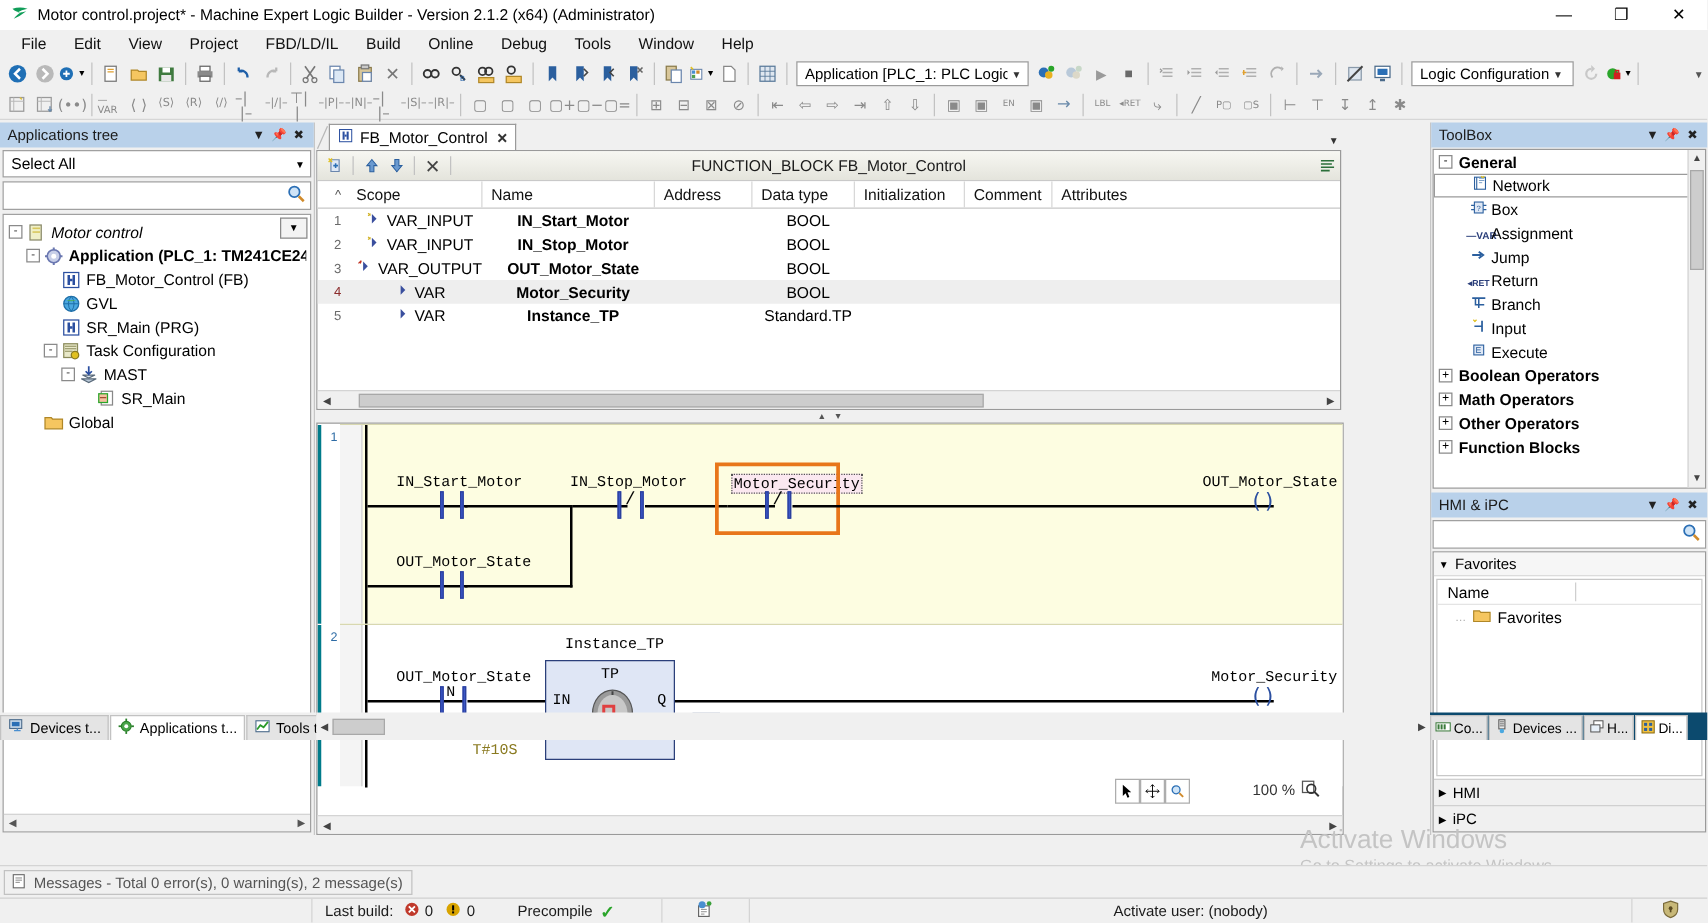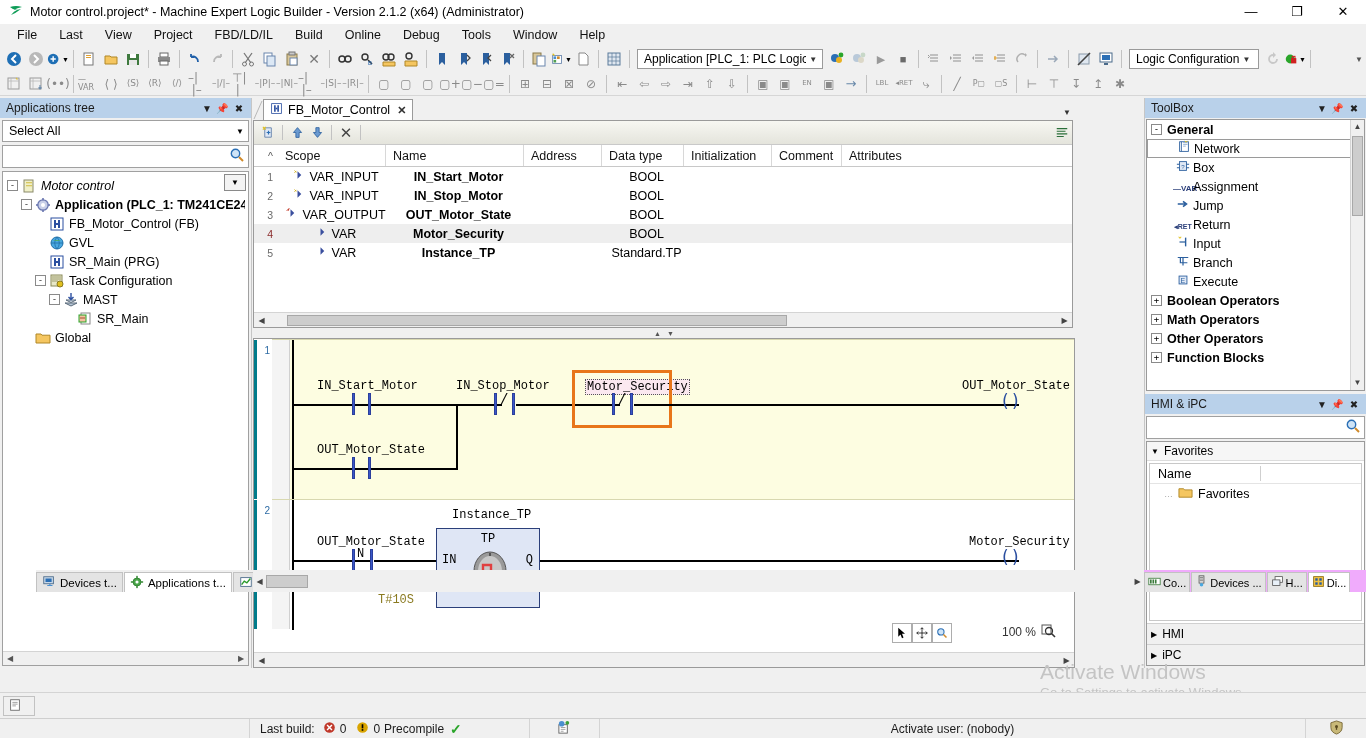--- a/index.html
+++ b/index.html
@@ -50,21 +50,21 @@
   .texp{width:11px;height:11px;border:1px solid #8a8a8a;background:#fff;font-size:9px;line-height:9px;
         text-align:center;color:#333;flex:none;margin-right:3px;font-family:"DejaVu Sans Mono", monospace;}
   .ticon{width:16px;height:16px;flex:none;margin-right:4px;position:relative;}
   .tlbl{}
   .tree-hscroll{position:absolute;left:0;right:0;bottom:0;height:14px;background:#f0f0f0;border-top:1px solid #d4d4d4;display:flex;align-items:center;}
   .tree-hscroll .ar{width:14px;text-align:center;font-size:8px;color:#555;}
   .tree-hscroll .track{flex:1;height:10px;background:#f0f0f0;}
   #treedd{position:absolute;right:2px;top:2px;width:22px;height:17px;border:1px solid #8a8a8a;background:#f3f3f3;
           display:flex;align-items:center;justify-content:center;font-size:8px;}
   
-  #lefttabs{position:absolute;left:0;top:570px;width:252px;height:22px;display:flex;align-items:flex-end;background:#f0f0f0;margin-left:36px;}
+  #lefttabs{position:absolute;left:0;top:570px;width:252px;height:22px;display:flex;align-items:flex-end;background:#f0f0f0;}
   .ltab{height:20px;display:flex;align-items:center;padding:0 5px;font-size:11.5px;background:#e4e4e4;
         border:1px solid #c2c2c2;border-bottom:none;margin-right:1px;white-space:nowrap;}
   .ltab.active{background:#fff;}
   
   #center{position:absolute;left:253px;top:0;width:822px;height:570px;background:#f0f0f0;display:flex;flex-direction:column;}
   #tabstrip{height:22px;background:#f0f0f0;display:flex;align-items:flex-end;position:relative;}
   #tabstrip .slash{width:10px;height:20px;}
   .etab{height:21px;display:flex;align-items:center;padding:0 6px;background:#fff;border:1px solid #9a9a9a;
         border-bottom:none;font-size:12.5px;}
   .etab .tabx{margin-left:7px;font-size:11px;font-weight:bold;color:#333;}
@@ -130,21 +130,21 @@
   .favhdr .tri{margin-right:5px;font-size:8px;}
   .favnamehdr{height:20px;display:flex;align-items:center;padding-left:8px;font-size:12.5px;border-bottom:1px solid #e4e4e4;position:relative;}
   .favnamehdr .divider{position:absolute;left:110px;top:2px;bottom:2px;width:1px;background:#cfcfcf;}
   .favrow{display:flex;align-items:center;height:19px;font-size:12.5px;padding-left:14px;}
   .collrow{height:21px;display:flex;align-items:center;padding-left:4px;font-size:12px;background:#f0f0f0;border-top:1px solid #d0d0d0;}
   .collrow .tri{margin-right:5px;font-size:8px;}
   
   #botpanel{position:absolute;left:253px;top:570px;width:891px;height:22px;display:flex;align-items:center;background:#f0f0f0;}
   #botpanel .ar{width:13px;text-align:center;font-size:8px;color:#444;}
   #botpanel .thumb{width:42px;height:13px;background:#cdcdcd;border:1px solid #a8a8a8;}
-  #rtabs{position:absolute;left:1144px;top:570px;width:222px;height:22px;display:flex;align-items:flex-end;background:#f0abfc;}
+  #rtabs{position:absolute;left:1144px;top:570px;width:222px;height:22px;display:flex;align-items:flex-end;background:#0c4a6e;}
   .rtab{height:20px;display:flex;align-items:center;padding:0 3px;font-size:11px;background:#e4e4e4;
         border:1px solid #c2c2c2;border-bottom:none;margin-right:1px;white-space:nowrap;}
   .rtab.active{background:#fff;}
   #msgbar{position:absolute;left:0;top:692px;width:1366px;height:26px;background:#f0f0f0;border-top:1px solid #d4d4d4;}
   #msgtab{height:20px;display:inline-flex;align-items:center;padding:0 7px 0 4px;background:#f0f0f0;
           border:1px solid #c2c2c2;font-size:12px;color:#555;margin:3px 0 0 3px;}
   #statusbar{position:absolute;left:0;top:718px;width:1366px;height:20px;background:#f0f0f0;border-top:1px solid #cfcfcf;
              display:flex;align-items:center;font-size:12px;color:#1b1b1b;}
   .sbseg{display:flex;align-items:center;height:20px;padding:0 10px;border-right:1px solid #d4d4d4;white-space:nowrap;}
   #watermark{position:absolute;left:1040px;top:660px;width:330px;text-align:left;color:#c4c4c4;pointer-events:none;}
@@ -163,21 +163,21 @@
   <div class="tb-text">Motor control.project* - Machine Expert Logic Builder - Version 2.1.2 (x64) (Administrator)</div>
   <div id="wincontrols">
     <div>—</div>
     <div>❐</div>
     <div>✕</div>
   </div>
 </div>
 
 <div id="menubar">
   <div class="mi">File</div>
-  <div class="mi">Last</div>
+  <div class="mi">Edit</div>
   <div class="mi">View</div>
   <div class="mi">Project</div>
   <div class="mi">FBD/LD/IL</div>
   <div class="mi">Build</div>
   <div class="mi">Online</div>
   <div class="mi">Debug</div>
   <div class="mi">Tools</div>
   <div class="mi">Window</div>
   <div class="mi">Help</div>
 </div>
@@ -777,20 +777,21 @@
         <span class="dbtn">
           <svg width="13" height="13" viewBox="0 0 16 16">
               <path d="M8 14l5-6H10V2H6v6H3z" fill="#6a9ad0" stroke="#2b5f9e"></path>
             </svg>
           </span>
         <span class="sep" style="height:15px"></span>
         <span class="dbtn">
             <span style="font-size:15px;color:#444">✕</span>
           </span>
         <span class="sep" style="height:15px"></span>
+        <span class="dtitle">FUNCTION_BLOCK FB_Motor_Control</span>
         <span class="dright">
           <span class="dbtn">
             <svg width="14" height="14" viewBox="0 0 16 16">
                 <path d="M2 3h12M2 6h10M2 9h12M2 12h8" stroke="#2b6f3a" stroke-width="1.4"></path>
               </svg>
             </span>
         </span>
       </div>
       <div class="gridwrap">
         <div class="gridhdr">
@@ -1080,32 +1081,32 @@
             </svg></span>
         <span>Jump</span>
       </div>
       <div class="tbitem">
         <span class="ic"><span style="font-size:7px;font-weight:bold;color:#2b3f7a">◂RET</span></span>
         <span>Return</span>
       </div>
       <div class="tbitem">
         <span class="ic">
           <svg width="14" height="14" viewBox="0 0 16 16">
+              <path d="M2 4h12M8 4v9M5 4v6h8" stroke="#2b5f9e" stroke-width="1.4" fill="none"></path>
+            </svg></span>
+        <span>Branch</span>
+      </div>
+      <div class="tbitem">
+        <span class="ic">
+          <svg width="14" height="14" viewBox="0 0 16 16">
               <path d="M11 3v10" stroke="#2b5f9e" stroke-width="1.6"></path>
               <path d="M4 8h7" stroke="#2b5f9e" stroke-width="1.4"></path>
               <path d="M3 2l2 2M6 2l-2 2" stroke="#e0c020" stroke-width="1.2"></path>
             </svg></span>
         <span>Input</span>
-      </div>
-      <div class="tbitem">
-        <span class="ic">
-          <svg width="14" height="14" viewBox="0 0 16 16">
-              <path d="M2 4h12M8 4v9M5 4v6h8" stroke="#2b5f9e" stroke-width="1.4" fill="none"></path>
-            </svg></span>
-        <span>Branch</span>
       </div>
       <div class="tbitem">
         <span class="ic">
           <svg width="14" height="14" viewBox="0 0 16 16">
               <rect x="3" y="3" width="10" height="10" fill="#2b5f9e"></rect>
               <rect x="4" y="4" width="8" height="8" fill="#dfe8f5"></rect>
               <text x="5" y="11" font-size="8" fill="#2b5f9e">E</text>
             </svg></span>
         <span>Execute</span>
       </div>
@@ -1264,41 +1265,42 @@
   <div class="wm2">Go to Settings to activate Windows.</div>
 </div>
 
 <div id="msgbar">
   <div id="msgtab">
     <span style="margin-right:5px">
       <svg width="14" height="14" viewBox="0 0 16 16">
           <rect x="3" y="2" width="10" height="12" fill="#fff" stroke="#666"></rect>
           <path d="M5 5h6M5 7h6M5 9h4" stroke="#888" stroke-width="0.9"></path>
         </svg></span>
+    <span>Messages - Total 0 error(s), 0 warning(s), 2 message(s)</span>
   </div>
 </div>
 
 <div id="statusbar">
   <div class="sbseg" style="width:250px;border-right:1px solid #d4d4d4"></div>
   <div class="sbseg" style="width:280px">
     <span>Last build:</span>
     <span style="margin:0 4px 0 8px">
       <svg width="13" height="13" viewBox="0 0 16 16">
           <circle cx="8" cy="8" r="6.5" fill="#c0392b"></circle>
           <path d="M5 5l6 6M11 5l-6 6" stroke="#fff" stroke-width="1.8"></path>
         </svg></span>
     <span>0</span>
     <span style="margin:0 4px 0 10px">
       <svg width="13" height="13" viewBox="0 0 16 16">
           <circle cx="8" cy="8" r="6.5" fill="#d9a400"></circle>
           <rect x="7" y="4" width="2" height="5" fill="#000"></rect>
           <rect x="7" y="10" width="2" height="2" fill="#000"></rect>
         </svg></span>
     <span>0</span>
-    <span style="margin-left:4px">Precompile</span>
+    <span style="margin-left:34px">Precompile</span>
     <span style="margin-left:6px;color:#2aa52a;font-size:14px;font-weight:bold">✓</span>
   </div>
   <div class="sbseg" style="width:70px;justify-content:center">
     <span>
       <svg width="15" height="15" viewBox="0 0 16 16">
           <rect x="2" y="5" width="9" height="9" fill="#fff" stroke="#666"></rect>
           <path d="M4 8h5M4 10h5M4 12h3" stroke="#888" stroke-width="0.8"></path>
           <circle cx="5" cy="4" r="3" fill="#4a8fd0"></circle>
           <circle cx="11" cy="3" r="2" fill="#3aa03a"></circle>
         </svg></span>

